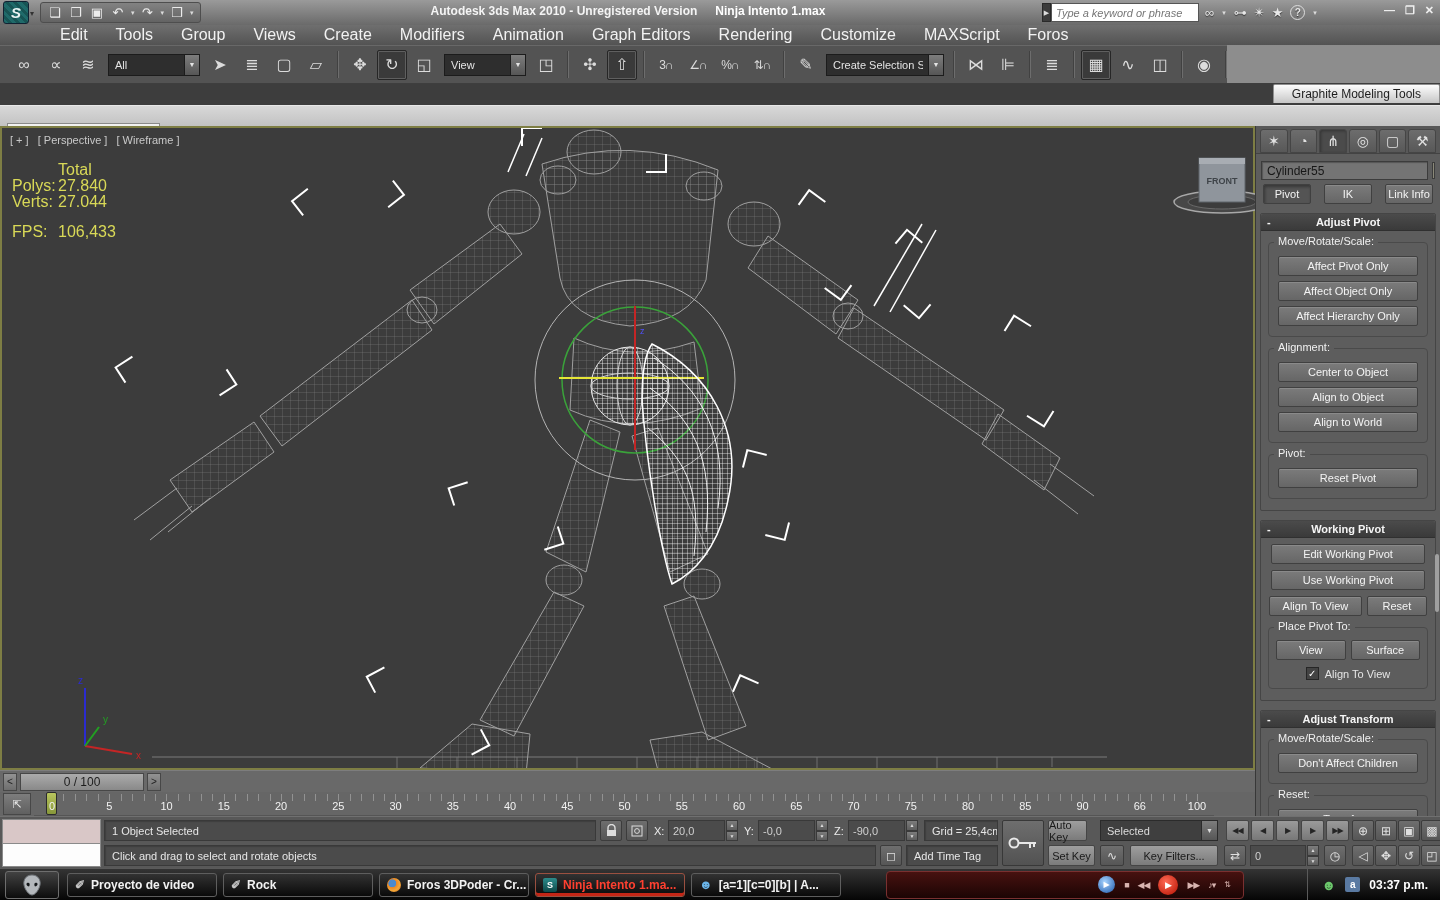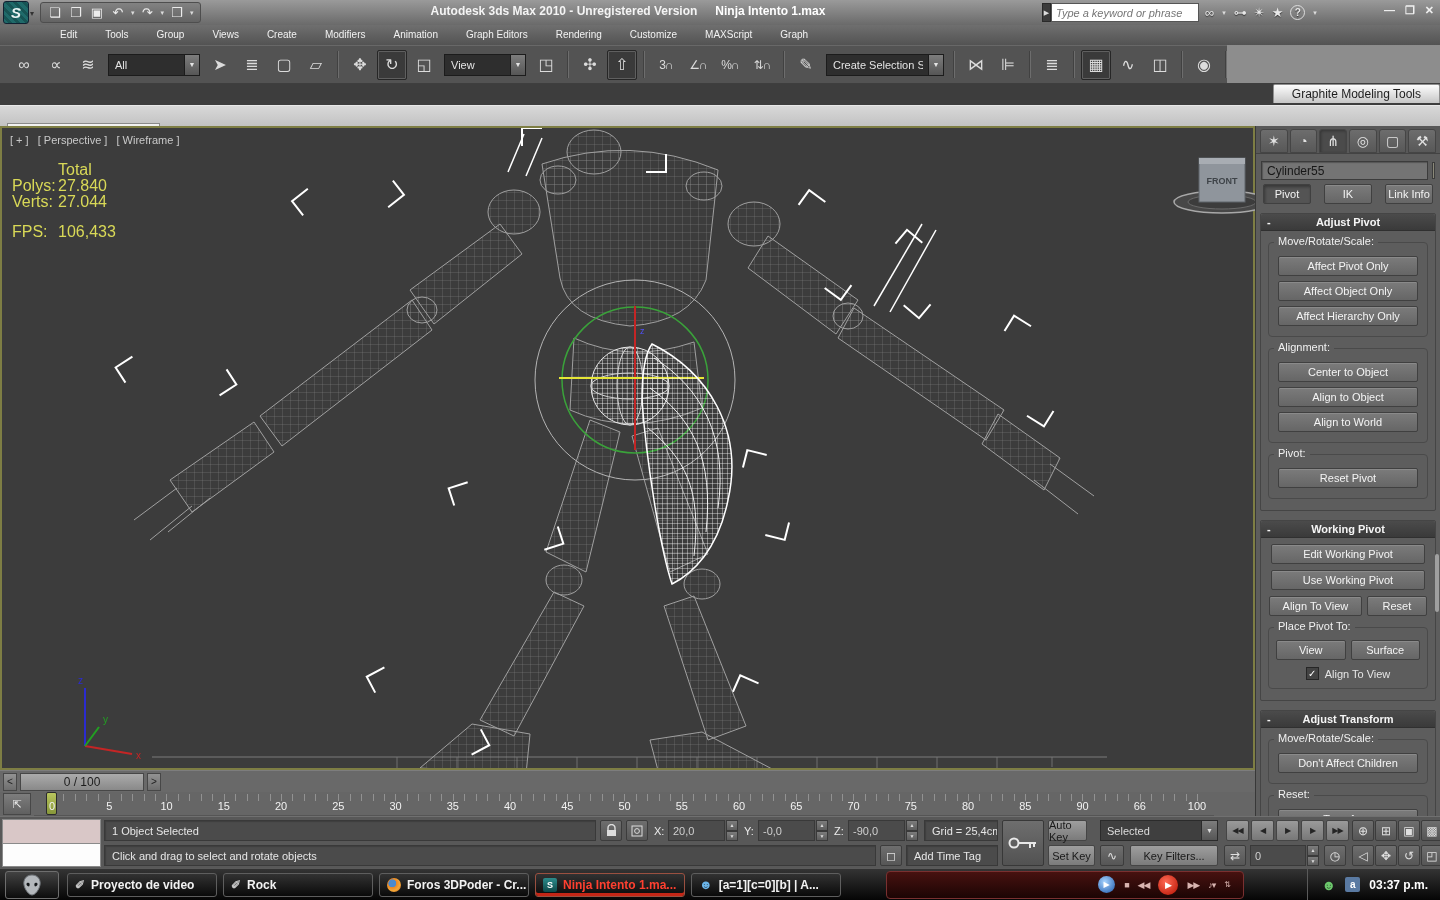--- a/index.html
+++ b/index.html
@@ -26,21 +26,21 @@
   #search-input{width:148px;height:19px;border:1px solid #555;background:#fff;color:#777;font-style:italic;
                 font-family:"Liberation Sans",sans-serif;font-size:11px;padding:0 4px;outline:none;}
   #info-icons{display:flex;align-items:center;margin-left:6px;gap:7px;}
   .iicon{color:#e8e8e8;font-size:13px;text-shadow:0 1px 1px #333;}
   .iicon.help{width:15px;height:15px;border:1px solid #ddd;border-radius:50%;font-size:10px;line-height:13px;text-align:center;font-weight:bold;}
   #win-controls{position:absolute;right:6px;top:4px;display:flex;gap:10px;}
   #win-controls span{color:#f0f0f0;font-size:11px;font-weight:bold;}
 
   
   #menubar{left:0;top:25px;width:1440px;height:20px;background:linear-gradient(#6f6f6f,#535353);display:flex;align-items:center;padding-left:46px;}
-  .menu-item{padding:0 14px;font-size:10px;color:#f2f2f2;line-height:20px;}
+  .menu-item{padding:0 14px;font-size:16px;color:#f2f2f2;line-height:20px;}
 
   
   #toolbar{left:0;top:45px;width:1227px;height:39px;background:#535353;border-top:1px solid #686868;border-bottom:1px solid #3e3e3e;
            display:flex;align-items:center;padding-left:8px;}
   #toolbar-rest{left:1227px;top:45px;width:213px;height:39px;background:#8d8d8d;border-bottom:1px solid #3e3e3e;}
   .tbtn{width:30px;height:30px;margin:0 1px;display:flex;align-items:center;justify-content:center;color:#dcdcdc;font-size:16px;
         border:1px solid transparent;border-radius:2px;flex:none;}
   .tbtn.sm{font-size:12px;letter-spacing:-1px;}
   .tbtn.active{background:#3a3a3a;border-color:#262626;box-shadow:inset 0 0 0 1px #5f5f5f;}
   .tsep{width:2px;height:27px;background:#414141;border-right:1px solid #6d6d6d;margin:0 5px;flex:none;}
@@ -216,21 +216,21 @@
       <span class="menu-item">Tools</span>
       <span class="menu-item">Group</span>
       <span class="menu-item">Views</span>
       <span class="menu-item">Create</span>
       <span class="menu-item">Modifiers</span>
       <span class="menu-item">Animation</span>
       <span class="menu-item">Graph Editors</span>
       <span class="menu-item">Rendering</span>
       <span class="menu-item">Customize</span>
       <span class="menu-item">MAXScript</span>
-      <span class="menu-item">Graph</span>
+      <span class="menu-item">Foros</span>
     </div>
 
   <div id="toolbar" class="abs">
       <span class="tbtn">∞</span>
       <span class="tbtn">∝</span>
       <span class="tbtn">≋</span>
       <span class="tdrop" style="width: 92px;">
         <span class="dval">All</span>
         <span class="darr">▼</span>
       </span>

